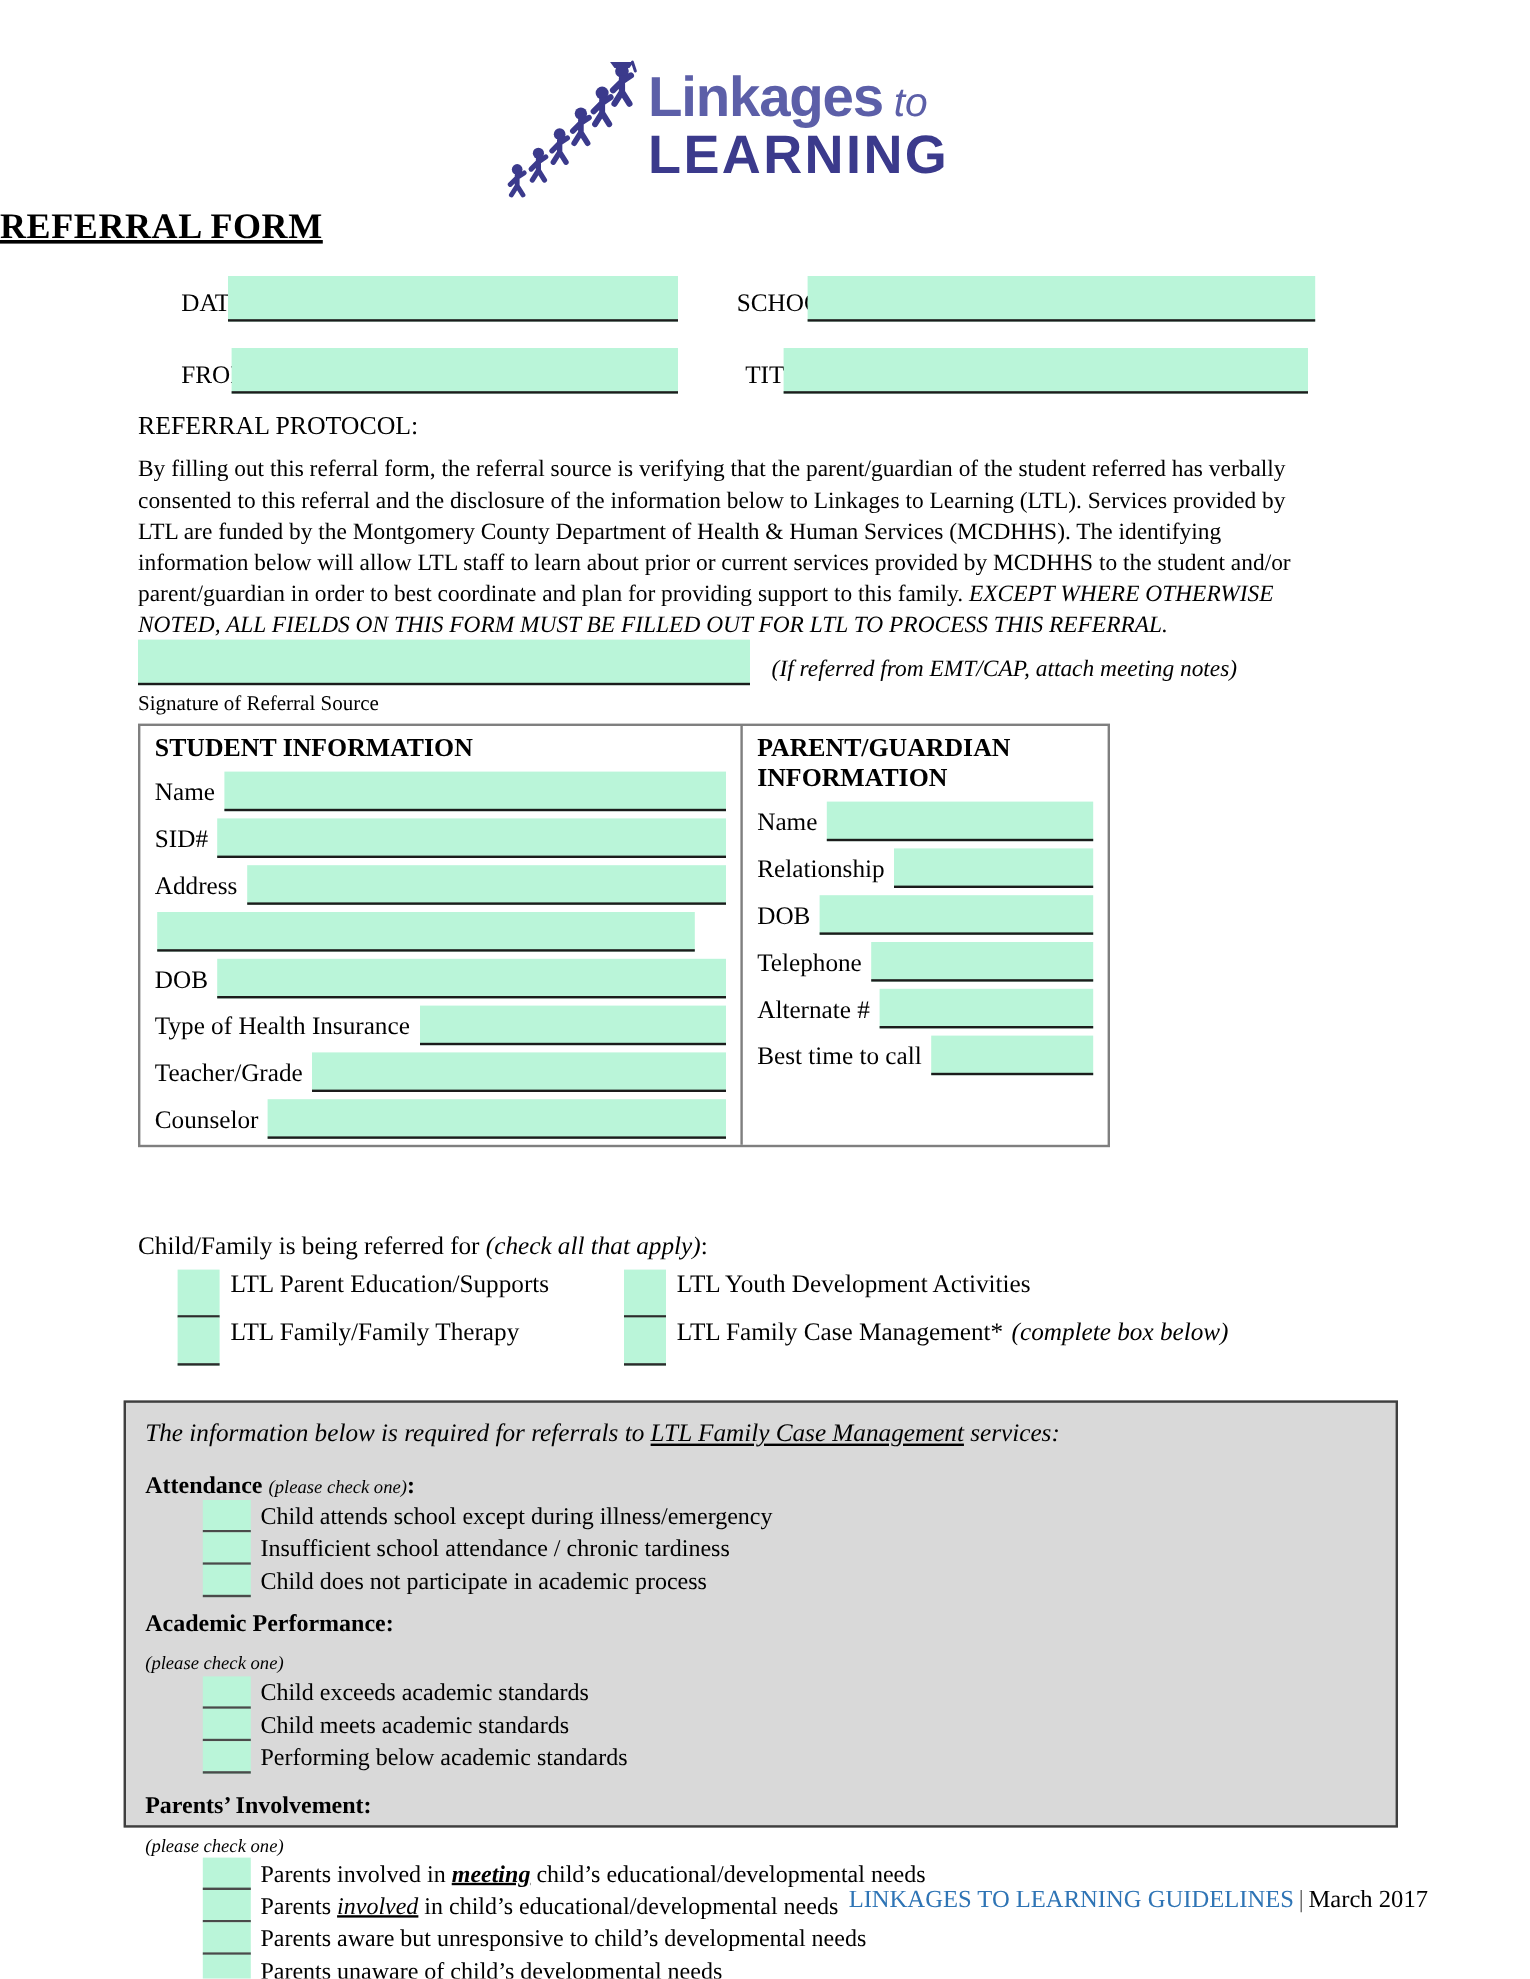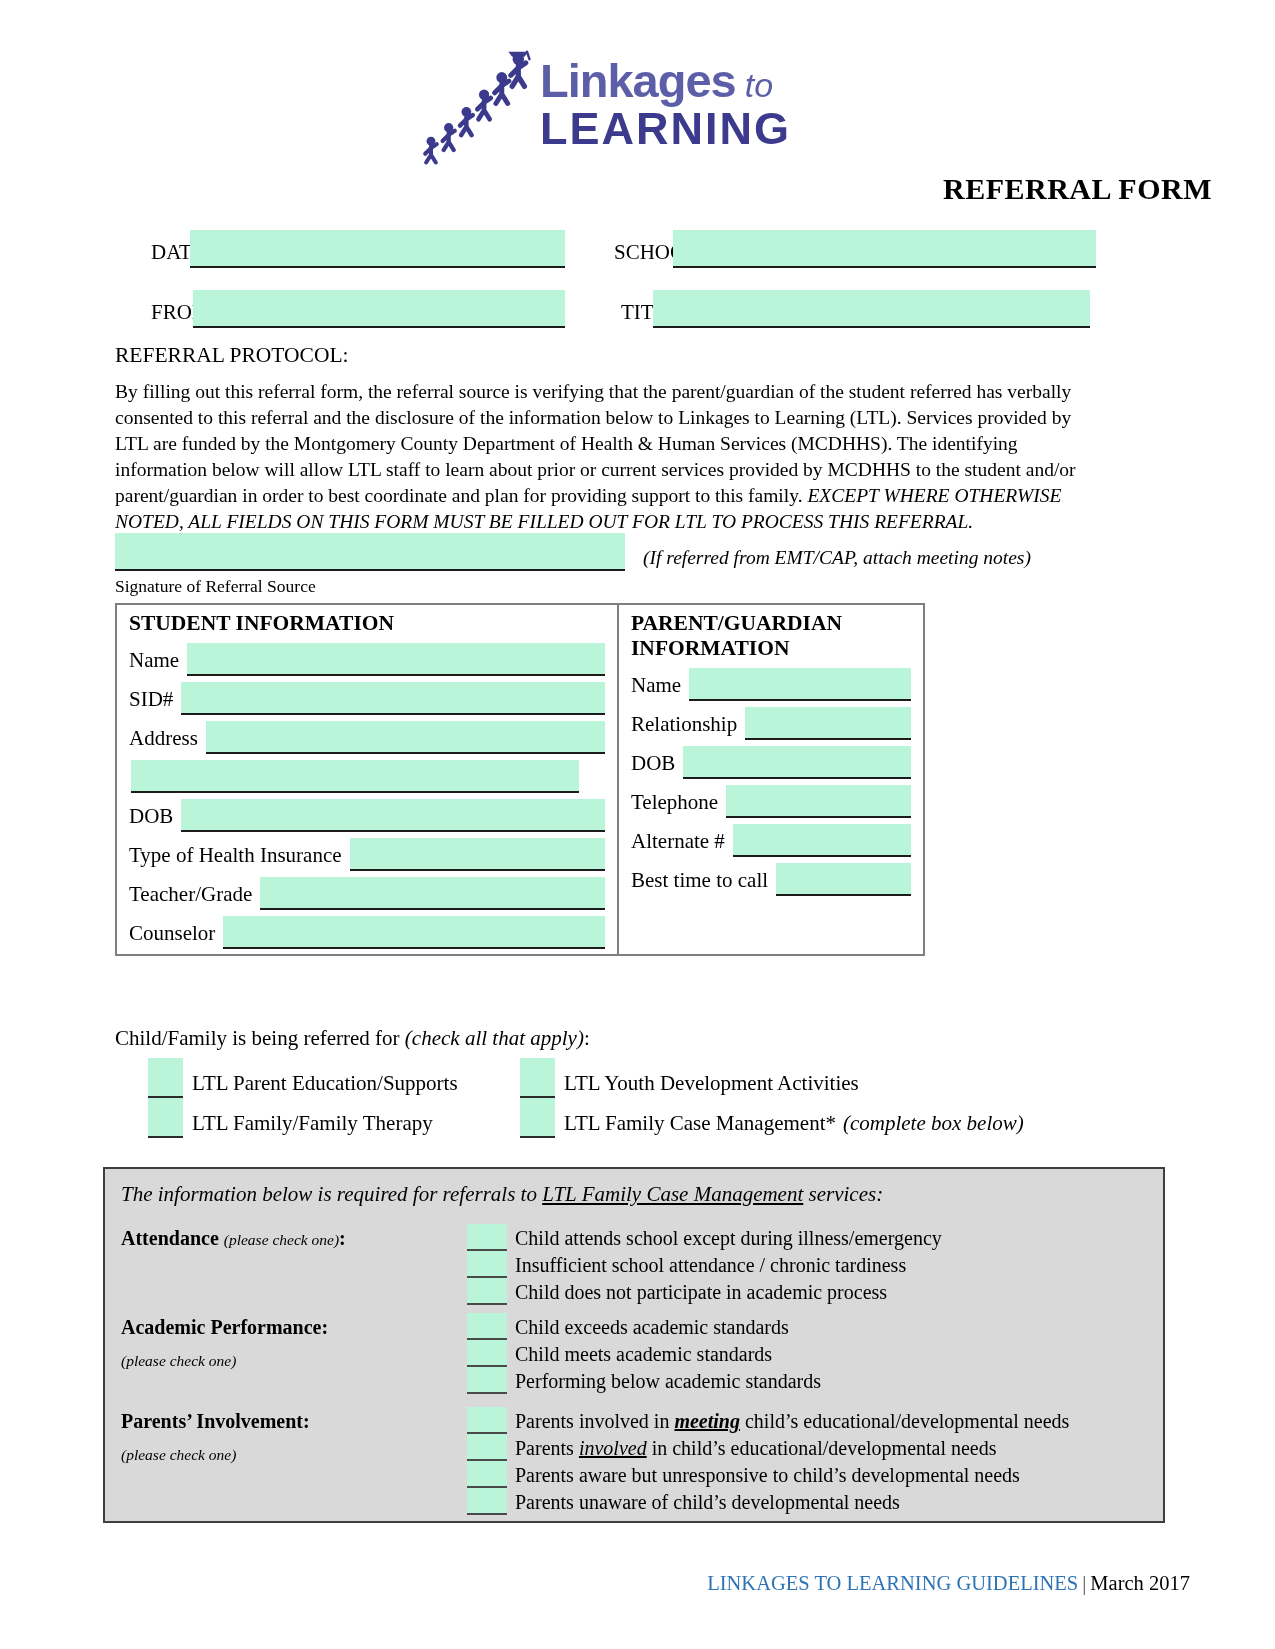--- a/index.html
+++ b/index.html
@@ -17,22 +17,22 @@
     font-family:"Liberation Serif",serif;color:#000;overflow:hidden;
   }
   
   .logo{position:absolute;left:418px;top:42px;display:flex;align-items:center;}
   .logo-icon{width:118px;height:118px;flex:0 0 auto;margin-top:6px;}
   .logo-text{margin-left:4px;font-family:"Liberation Sans",sans-serif;line-height:1;}
   .logo-line1{font-size:47px;font-weight:bold;color:var(--logo-purple);letter-spacing:-1px;}
   .logo-to{font-size:34px;font-weight:normal;font-style:italic;color:var(--logo-purple);margin-left:9px;letter-spacing:0;}
   .logo-line2{font-size:45px;font-weight:bold;color:var(--logo-navy);letter-spacing:2px;margin-top:2px;}
   
-  .page-title{position:absolute;left:0;top:172px;width:1212px;text-align:right;
-    font-size:30px;font-weight:bold;letter-spacing:.5px;}
+  .page-title{position:absolute;left:0;top:172px;width:1212px;text-align:left;
+    font-size:30px;font-weight:bold;letter-spacing:.5px;text-decoration:underline;}
   
   .lbl{position:absolute;height:38px;display:flex;align-items:flex-end;font-size:21px;padding-bottom:3px;white-space:nowrap;margin-left:36px;}
   .fld{position:absolute;height:38px;background:var(--highlight-green);border-bottom:2.5px solid #1c1c1c;}
   .lbl-date{left:115px;top:230px;}   .fld-date{left:190px;top:230px;width:375px;}
   .lbl-school{left:578px;top:230px;} .fld-school{left:673px;top:230px;width:423px;}
   .lbl-from{left:115px;top:290px;}   .fld-from{left:193px;top:290px;width:372px;}
   .lbl-title{left:585px;top:290px;}  .fld-title{left:653px;top:290px;width:437px;}
   
   .protocol-heading{position:absolute;left:115px;top:343px;font-size:21.5px;font-weight:normal;}
   .protocol-body{position:absolute;left:115px;top:379px;width:978px;font-size:19.5px;line-height:26px;text-align:left;}
@@ -48,31 +48,31 @@
   .col-parent{flex:1;}
   .col-heading{font-size:21.5px;font-weight:bold;margin:3px 0 1px 0;}
   .frow{display:flex;align-items:flex-end;height:39px;}
   .flabel{font-size:21px;padding-bottom:3px;white-space:nowrap;}
   .ffield{flex:1;margin-left:8px;height:33px;background:var(--highlight-green);border-bottom:2px solid #1c1c1c;}
   .frow.no-label .ffield{margin-left:2px;margin-right:26px;}
   
   .referral-intro{position:absolute;left:115px;top:1026px;font-size:21px;}
   .referral-intro .it{font-style:italic;}
   .cbx{position:absolute;width:35px;height:40px;background:var(--highlight-green);border-bottom:2.5px solid #2b2b2b;}
-  .cbl{position:absolute;height:40px;display:flex;align-items:flex-end;font-size:21px;padding-bottom:2px;white-space:nowrap;}
+  .cbl{position:absolute;height:40px;display:flex;font-size:21px;padding-bottom:2px;white-space:nowrap;}
   .cbl .note{font-style:italic;margin-left:7px;}
   .cbx-1{left:148px;top:1058px;} .cbl-1{left:192px;top:1058px;}
   .cbx-2{left:520px;top:1058px;} .cbl-2{left:564px;top:1058px;}
   .cbx-3{left:148px;top:1098px;} .cbl-3{left:192px;top:1098px;}
   .cbx-4{left:520px;top:1098px;} .cbl-4{left:564px;top:1098px;}
   
   .case-box{position:absolute;left:103px;top:1167px;width:1062px;height:356px;background:var(--box-gray-bg);border:2px solid #3f3f3f;padding:13px 16px 0 16px;}
   .case-intro{font-size:21px;font-style:italic;margin-bottom:17px;}
   .case-intro .u{text-decoration:underline;}
-  .csec{display:flex;align-items:flex-start;}
+  .csec{display:flex;align-items:flex-start;flex-direction:column;}
   .csec-att{margin-bottom:8px;}
   .csec-acad{margin-bottom:13px;}
   .clabel{width:298px;font-size:20px;line-height:1.2;padding-top:2px;}
   .cl-main{font-weight:bold;}
   .cl-note-inline{font-size:15.5px;font-style:italic;font-weight:normal;}
   .cl-note{display:block;font-size:15.5px;font-style:italic;margin-top:13px;}
   .copts{flex:1;padding-left:48px;}
   .opt-row{display:flex;align-items:flex-end;height:27px;}
   .blank{width:40px;height:27px;background:var(--highlight-green);border-bottom:2px solid #4a4a4a;flex:0 0 auto;}
   .opt-text{margin-left:8px;font-size:20px;line-height:1.1;padding-bottom:2px;white-space:nowrap;}

